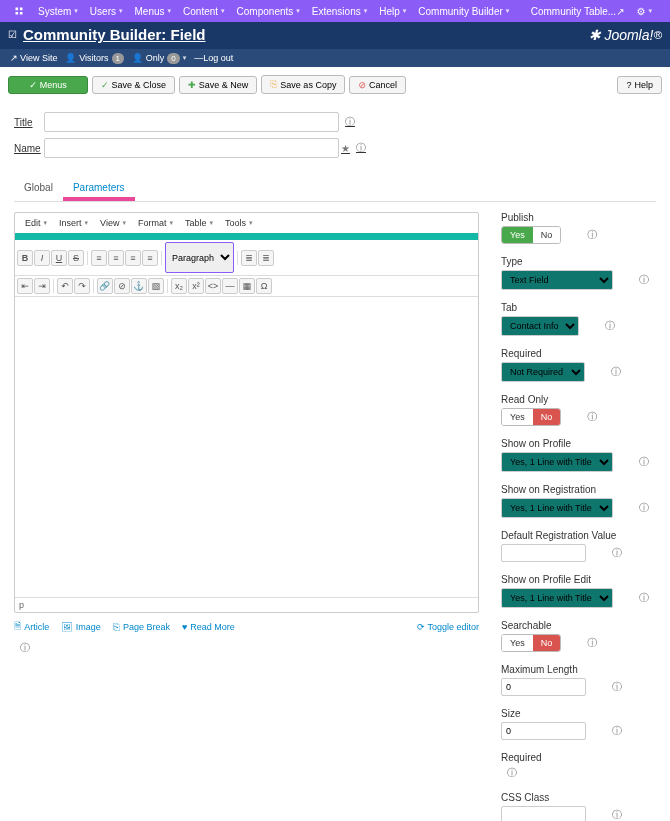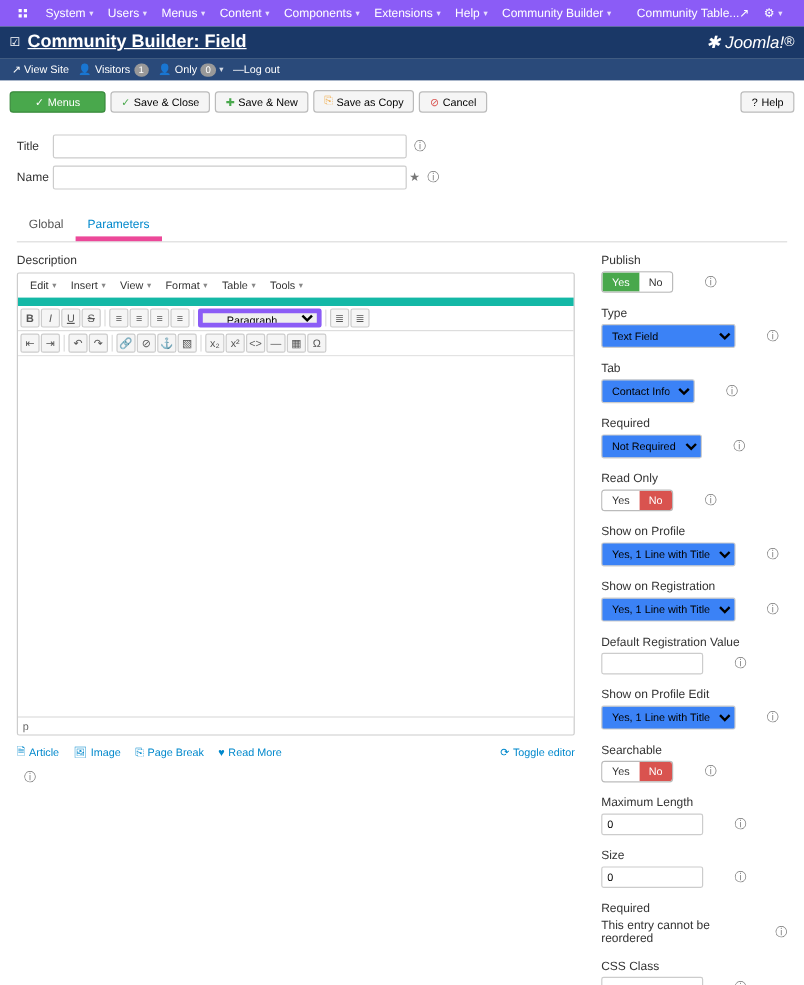--- a/index.html
+++ b/index.html
@@ -21,55 +21,55 @@
 .submenu .badge { background: #999; color: #fff; border-radius: 7px; padding: 0 4px; margin-left: 3px; font-size: 8px; line-height: 11px; }
 .toolbar { display: flex; padding: 8px; gap: 4px; align-items: center; }
 .btn { border: 1px solid #bbb; background: #f5f5f5; border-radius: 3px; padding: 3px 8px; font-size: 9px; cursor: pointer; display: inline-flex; align-items: center; gap: 3px; }
 .btn .ico { font-size: 9px; }
 .btn-green { background: #49a84c; border-color: #3a8a3d; color: #fff; }
 .btn-green-wide { width: 80px; justify-content: center; }
 .btn .green-ico { color: #49a84c; }
 .btn .orange-ico { color: #f0ad4e; }
 .btn .red-ico { color: #d9534f; }
 .toolbar .spacer { flex: 1; }
-.form-area { padding: 4px 14px; }
+.form-area { padding: 4px 14px; text-decoration: underline; }
 .frow { display: flex; align-items: center; margin: 6px 0; }
 .frow label { width: 30px; font-size: 10px; }
 .frow input.title { width: 295px; height: 20px; border: 1px solid #ccc; border-radius: 2px; padding: 2px 4px; font-size: 10px; }
 .frow input.name { width: 295px; height: 20px; border: 1px solid #ccc; border-radius: 2px; padding: 2px 4px; font-size: 10px; }
 .info-ico { color: #777; margin-left: 6px; cursor: pointer; font-size: 10px; }
 .star-ico { color: #777; margin-left: 2px; font-size: 10px; }
 .tabs { display: flex; border-bottom: 1px solid #ddd; margin: 10px 14px 0; }
 .tabs .tab { padding: 4px 10px; font-size: 10px; cursor: pointer; color: #555; }
 .tabs .tab.active { color: #08c; border-bottom: 4px solid #ec4899; }
 .cols { display: flex; padding: 10px 14px; gap: 22px; }
 .col-left { flex: 1; }
 .col-right { width: 155px; }
 .desc-label { font-size: 10px; margin-bottom: 4px; display: block; }
 .editor-wrap { border: 1px solid #ccc; border-radius: 2px; }
 .editor-menubar { display: flex; border-bottom: 7px solid #14b8a6; padding: 2px 4px; }
 .editor-menubar .mitem { padding: 3px 6px; font-size: 9px; cursor: pointer; display: flex; align-items: center; }
 .editor-menubar .mitem .caret { font-size: 7px; margin-left: 3px; color: #888; }
 .editor-toolbar { display: flex; flex-wrap: wrap; border-bottom: 1px solid #ddd; padding: 2px; gap: 1px; align-items: center; }
 .tb-btn { width: 16px; height: 16px; border: 1px solid #ccc; background: #f5f5f5; border-radius: 2px; font-size: 9px; display: flex; align-items: center; justify-content: center; cursor: pointer; color: #555; }
 .tb-sep { width: 1px; height: 14px; background: #ddd; margin: 0 2px; }
-.tb-select { height: 16px; font-size: 9px; border: 4px solid #8b5cf6; border-radius: 2px; padding: 0 16px; }
+.tb-select { height: 31px; font-size: 9px; border: 1px solid #8b5cf6; border-radius: 2px; padding: 0 2px; }
 .editor-body { height: 300px; background: #fff; }
 .editor-status { border-top: 1px solid #ddd; padding: 2px 4px; font-size: 9px; color: #666; }
 .editor-actions { display: flex; padding: 6px 0; gap: 12px; }
 .editor-actions a { color: #08c; font-size: 9px; text-decoration: none; display: flex; align-items: center; gap: 3px; cursor: pointer; }
 .editor-actions .spacer { flex: 1; }
 .ctrl-group { margin-bottom: 12px; }
 .ctrl-group .lbl { font-size: 10px; color: #333; display: block; margin-bottom: 3px; }
 .ctrl-row { display: flex; align-items: center; gap: 20px; }
 .toggle { display: inline-flex; border-radius: 3px; overflow: hidden; border: 1px solid #bbb; }
 .toggle .opt { padding: 3px 8px; font-size: 9px; cursor: pointer; background: #fff; }
 .toggle .opt.green { background: #49a84c; color: #fff; }
 .toggle .opt.red { background: #d9534f; color: #fff; }
-.sel { border: 1px solid #ccc; border-radius: 2px; padding: 3px 4px; font-size: 9px; background: #3b82f6; }
+.sel { border: 1px solid #ccc; border-radius: 2px; padding: 3px 4px; font-size: 9px; background: #0f766e; }
 .sel-wide { width: 112px; }
 .sel-med { width: 78px; }
 .inp-sm { width: 85px; border: 1px solid #ccc; border-radius: 2px; padding: 3px 4px; font-size: 9px; }
 .static-txt { font-size: 10px; color: #333; }
 </style>
 </head>
 <body>
 
 <div class="topnav">
   <span class="jicon"><svg viewBox="0 0 16 16">
@@ -184,21 +184,20 @@
   </div>
 </div>
 
 <div class="tabs">
   <div class="tab">Global</div>
   <div class="tab active">Parameters</div>
 </div>
 
 <div class="cols">
   <div class="col-left">
-    <span class="desc-label">Description</span>
     <div class="editor-wrap">
       <div class="editor-menubar">
         <div class="mitem">
             <span>Edit</span>
             <span class="caret">▾</span>
           </div>
         <div class="mitem">
             <span>Insert</span>
             <span class="caret">▾</span>
           </div>
@@ -381,21 +380,20 @@
     <div class="ctrl-group">
       <span class="lbl">Size</span>
       <div class="ctrl-row">
         <input class="inp-sm" type="text" value="0" style="">
         <span class="info-ico">ⓘ</span>
       </div>
     </div>
     <div class="ctrl-group">
       <span class="lbl">Required</span>
       <div class="ctrl-row">
-        <span class="static-txt">This entry cannot be reordered</span>
         <span class="info-ico">ⓘ</span>
       </div>
     </div>
     <div class="ctrl-group">
       <span class="lbl">CSS Class</span>
       <div class="ctrl-row">
         <input class="inp-sm" type="text" style="">
         <span class="info-ico">ⓘ</span>
       </div>
     </div>

